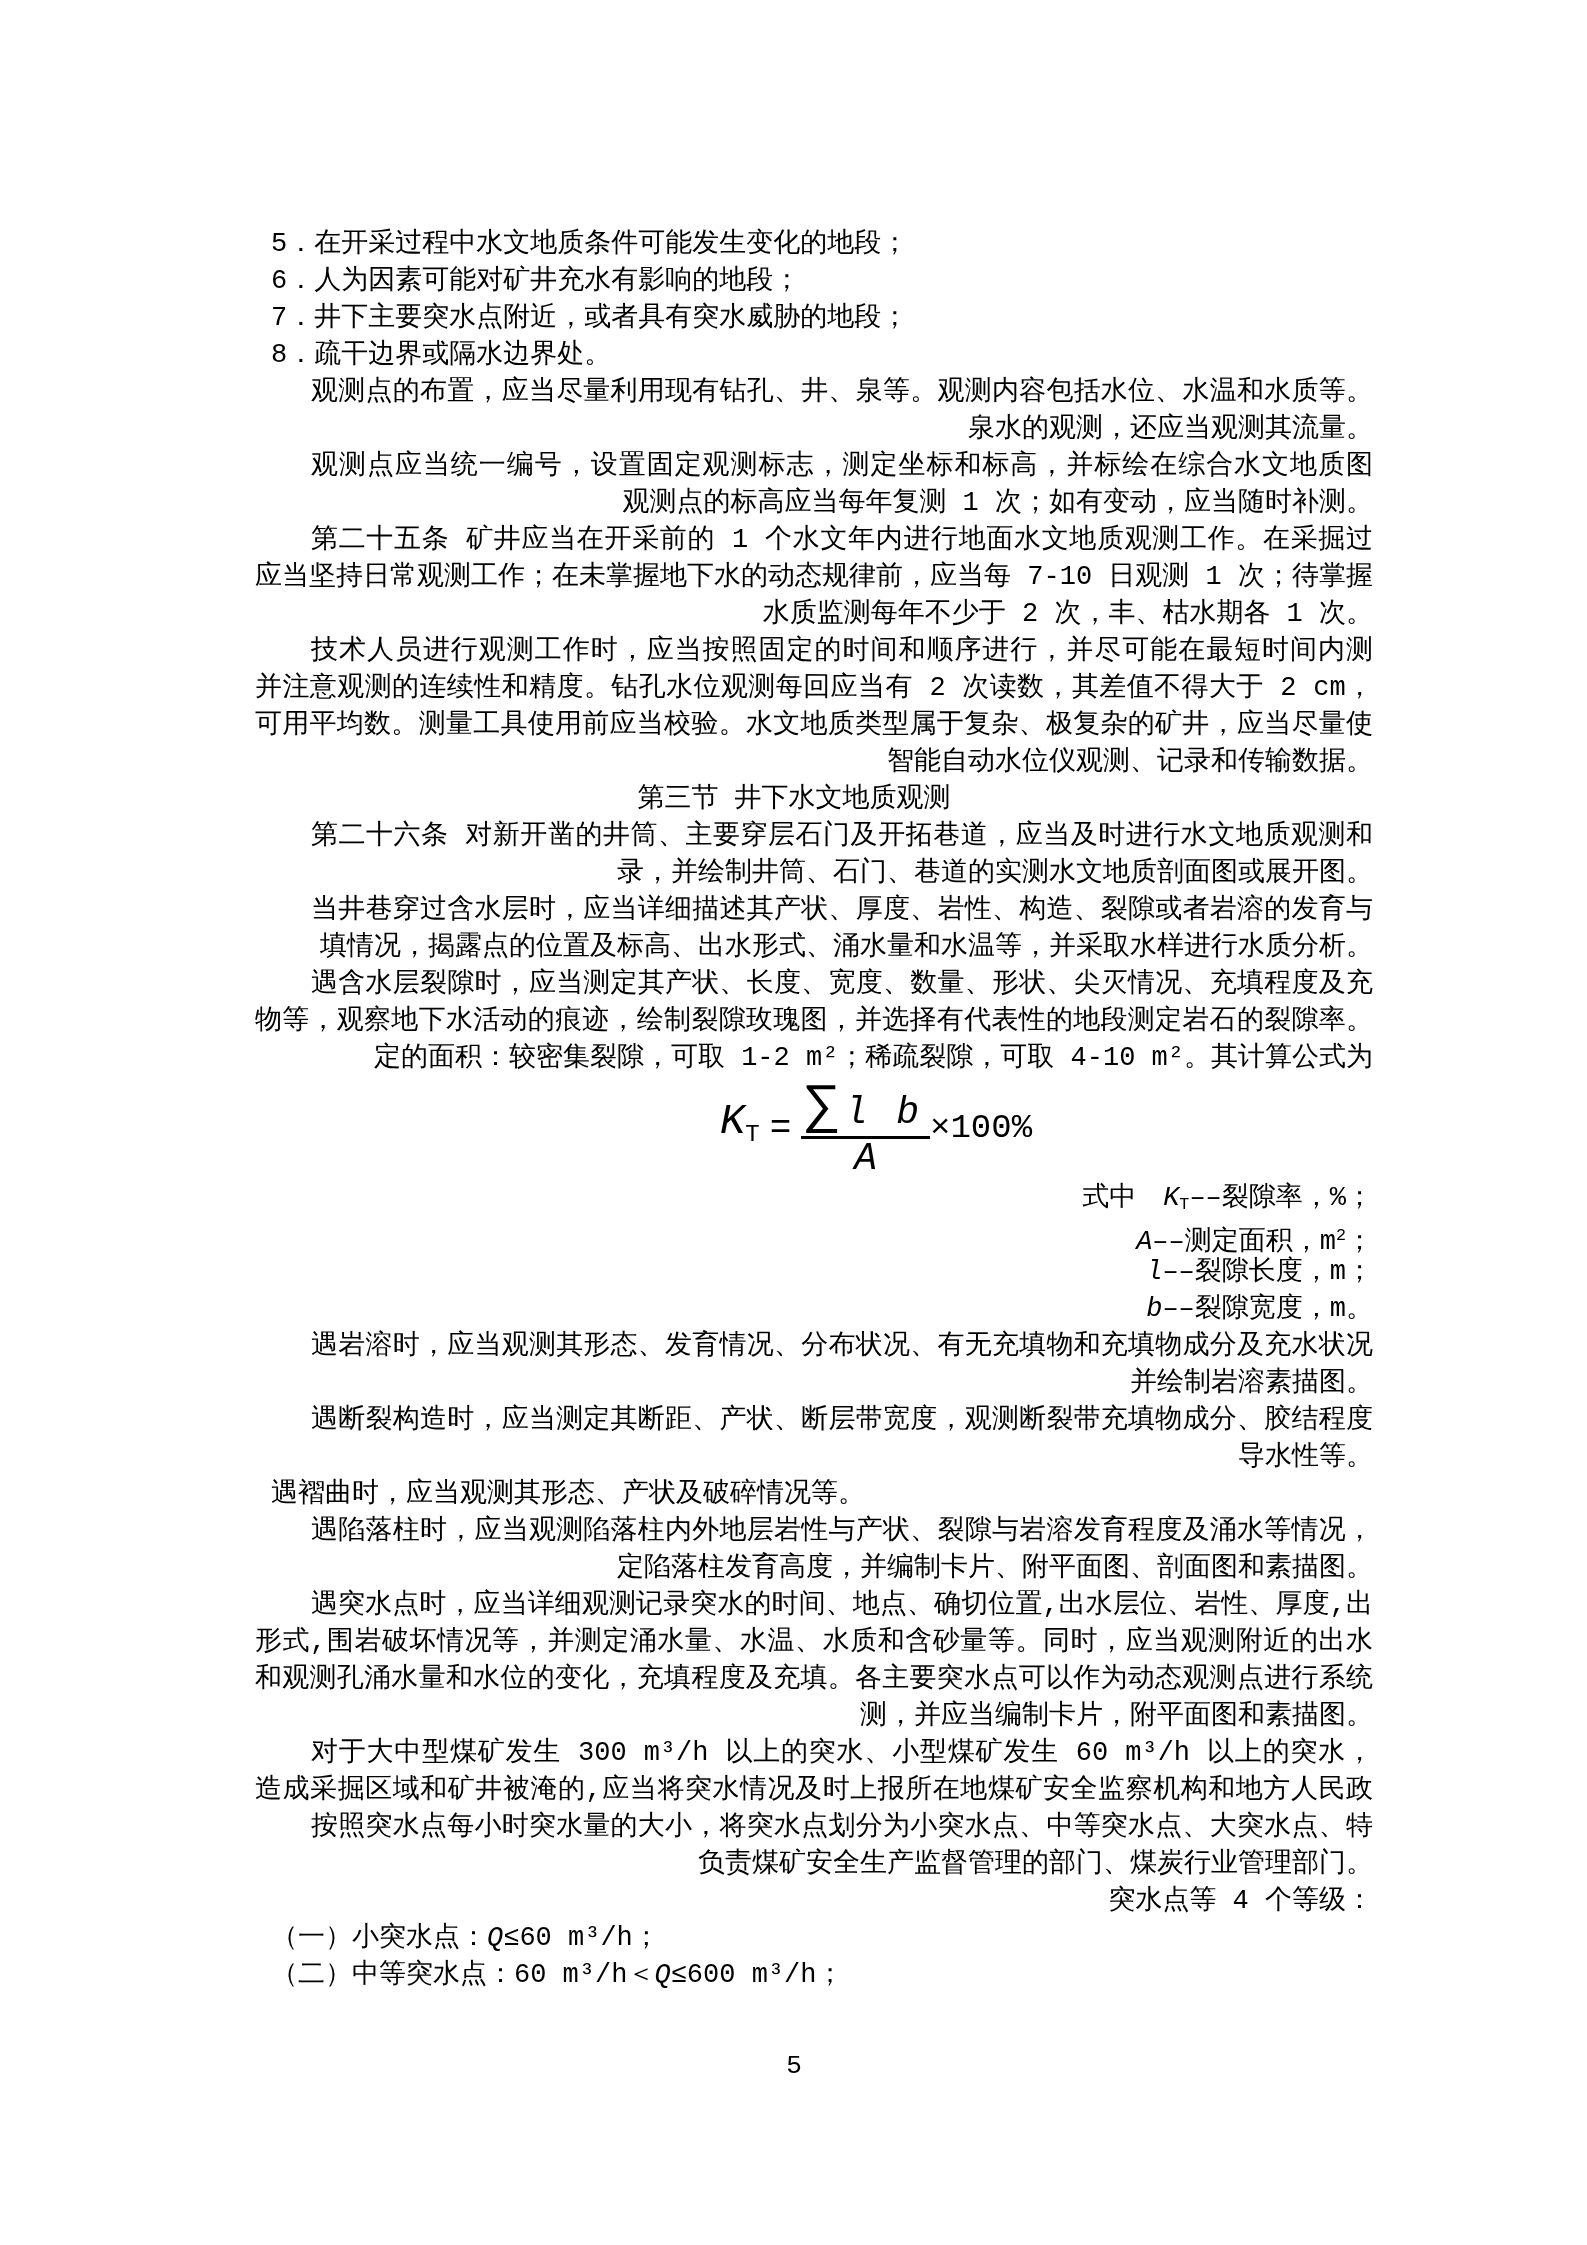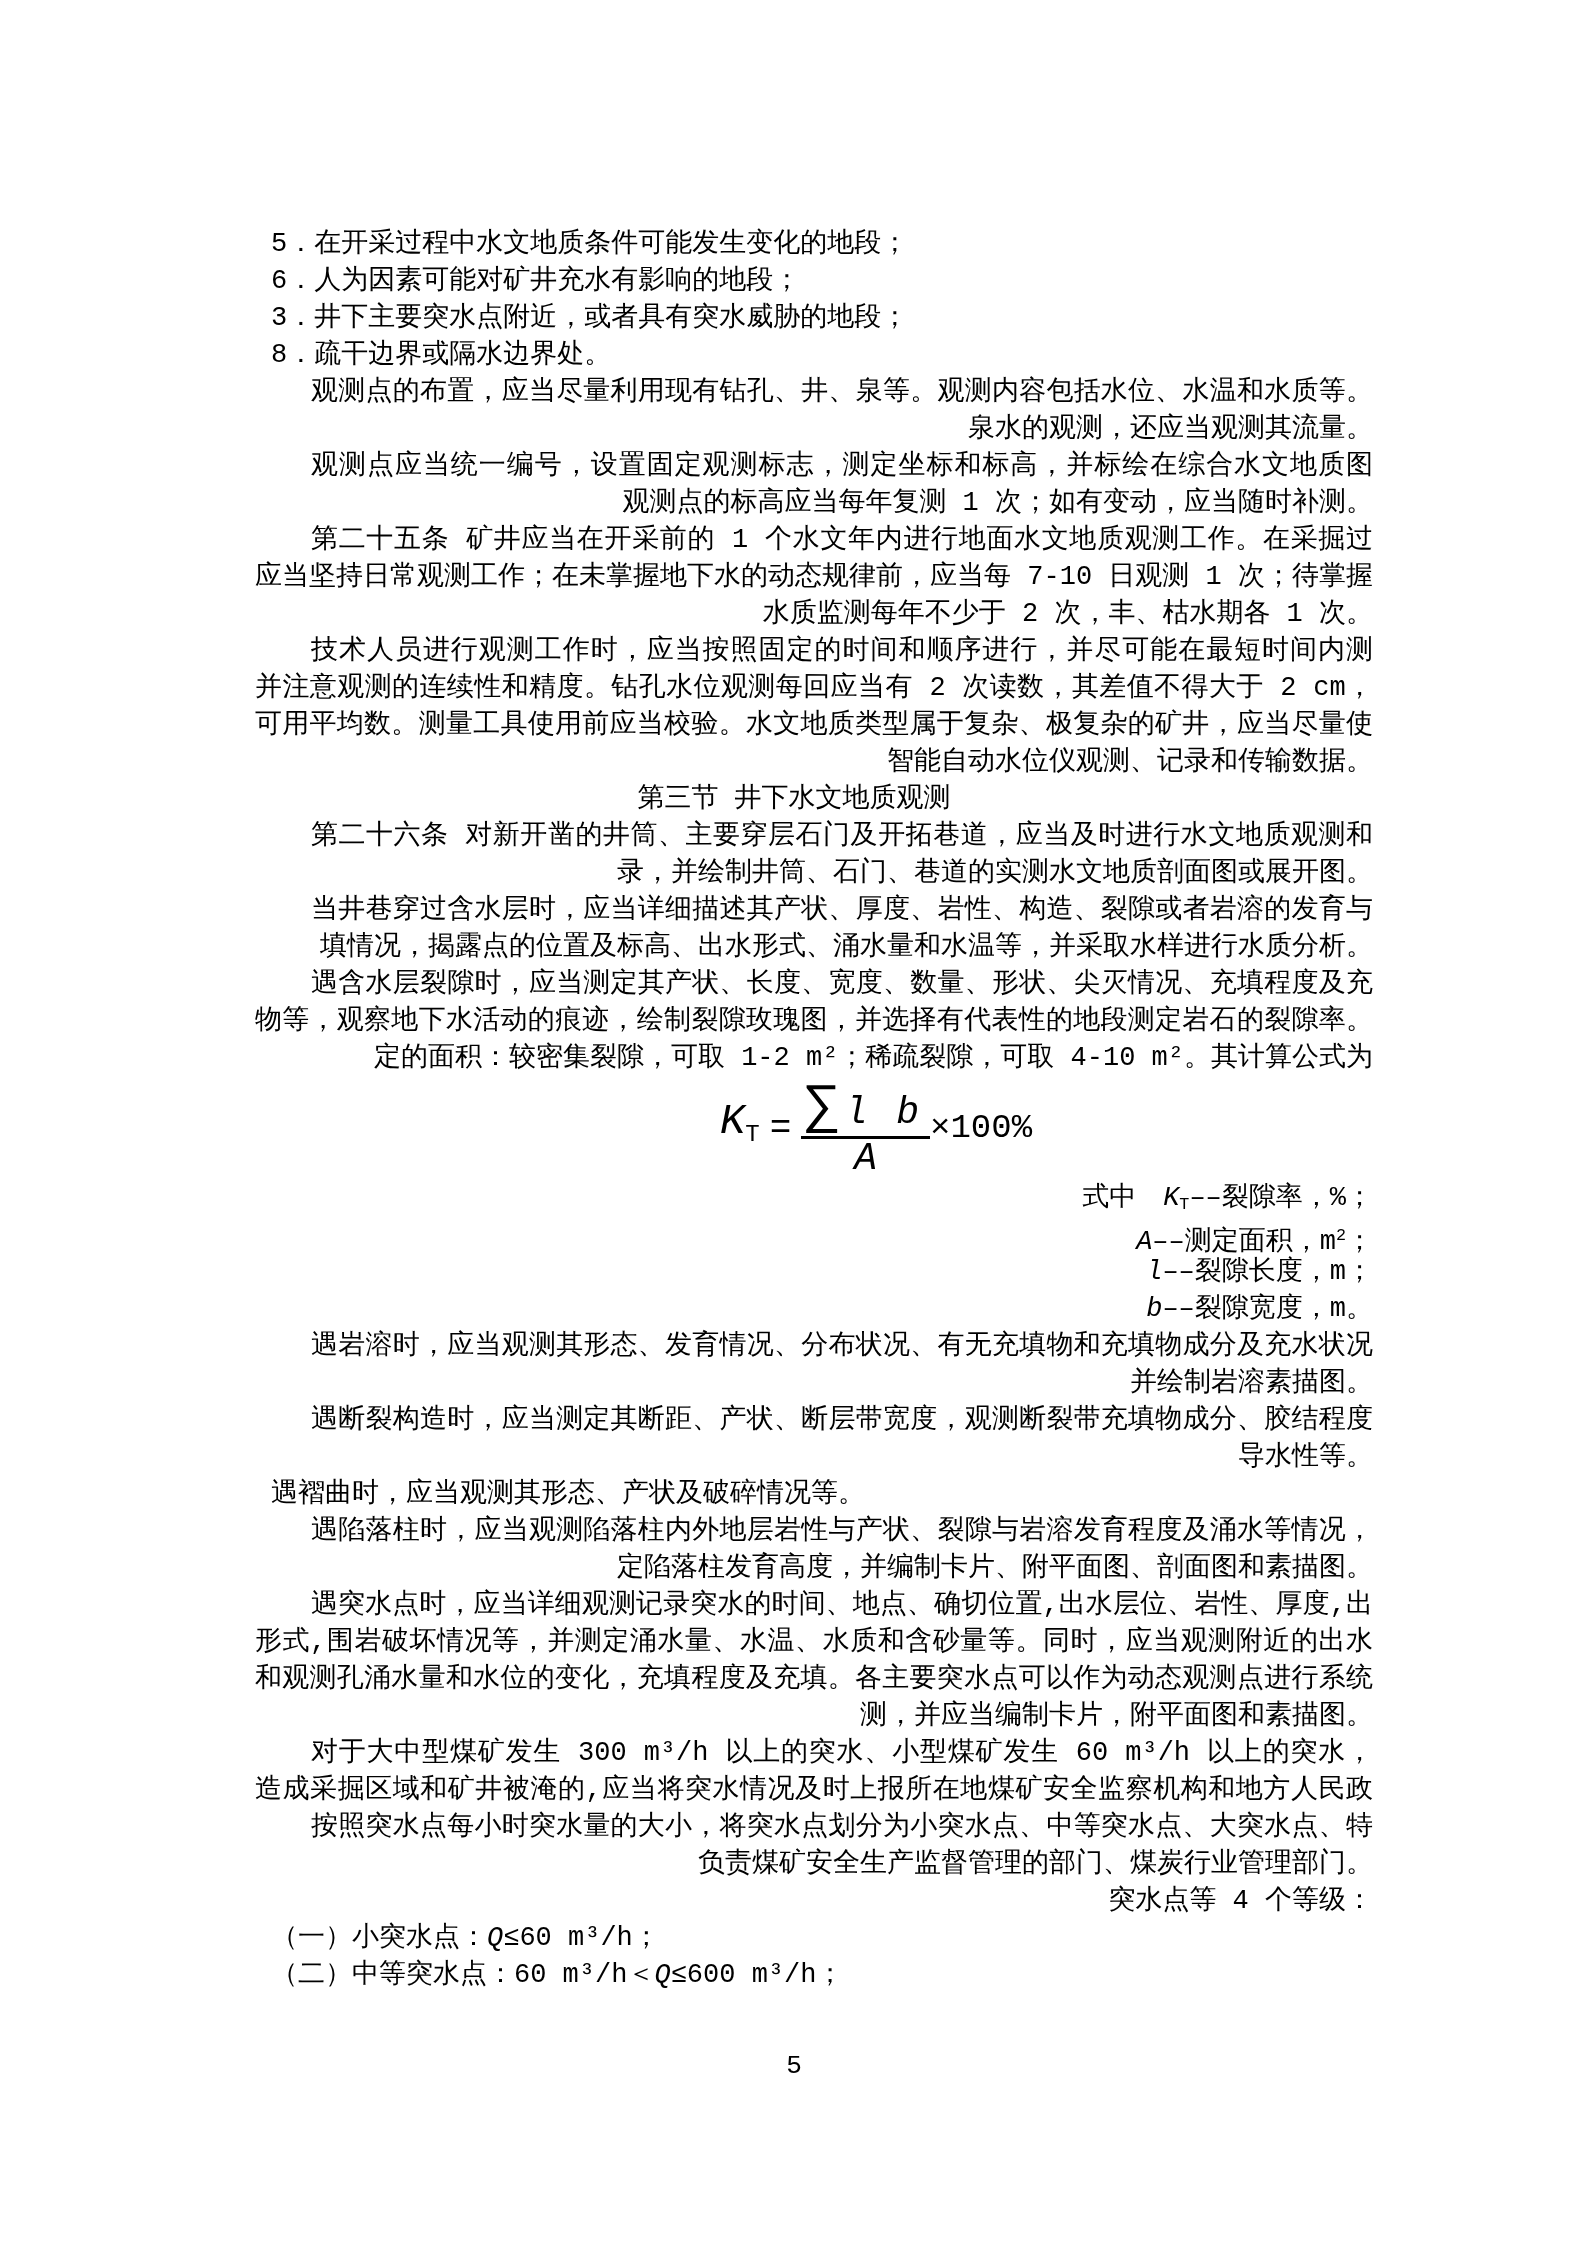--- a/index.html
+++ b/index.html
@@ -45,21 +45,21 @@
 </style>
 </head>
 <body>
 
 <div class="page">
   <div class="doc">
 
     <div id="lines-top">
         <div class="ln lf"><span>5．在开采过程中水文地质条件可能发生变化的地段；</span></div>
         <div class="ln lf"><span>6．人为因素可能对矿井充水有影响的地段；</span></div>
-        <div class="ln lf"><span>3．井下主要突水点附近，或者具有突水威胁的地段；</span></div>
+        <div class="ln lf"><span>7．井下主要突水点附近，或者具有突水威胁的地段；</span></div>
         <div class="ln lf"><span>8．疏干边界或隔水边界处。</span></div>
         <div class="ln jf"><span>观测点的布置，应当尽量利用现有钻孔、井、泉等。观测内容包括水位、水温和水质等。对</span></div>
         <div class="ln l"><span>泉水的观测，还应当观测其流量。</span></div>
         <div class="ln jf"><span>观测点应当统一编号，设置固定观测标志，测定坐标和标高，并标绘在综合水文地质图上。</span></div>
         <div class="ln l"><span>观测点的标高应当每年复测 1 次；如有变动，应当随时补测。</span></div>
         <div class="ln jf"><span>第二十五条 矿井应当在开采前的 1 个水文年内进行地面水文地质观测工作。在采掘过程中，</span></div>
         <div class="ln j"><span>应当坚持日常观测工作；在未掌握地下水的动态规律前，应当每 7-10 日观测 1 次；待掌握地下</span></div>
         <div class="ln l"><span>水质监测每年不少于 2 次，丰、枯水期各 1 次。</span></div>
         <div class="ln jf"><span>技术人员进行观测工作时，应当按照固定的时间和顺序进行，并尽可能在最短时间内测完，</span></div>
         <div class="ln j"><span>并注意观测的连续性和精度。钻孔水位观测每回应当有 2 次读数，其差值不得大于 2 cm，取值</span></div>

